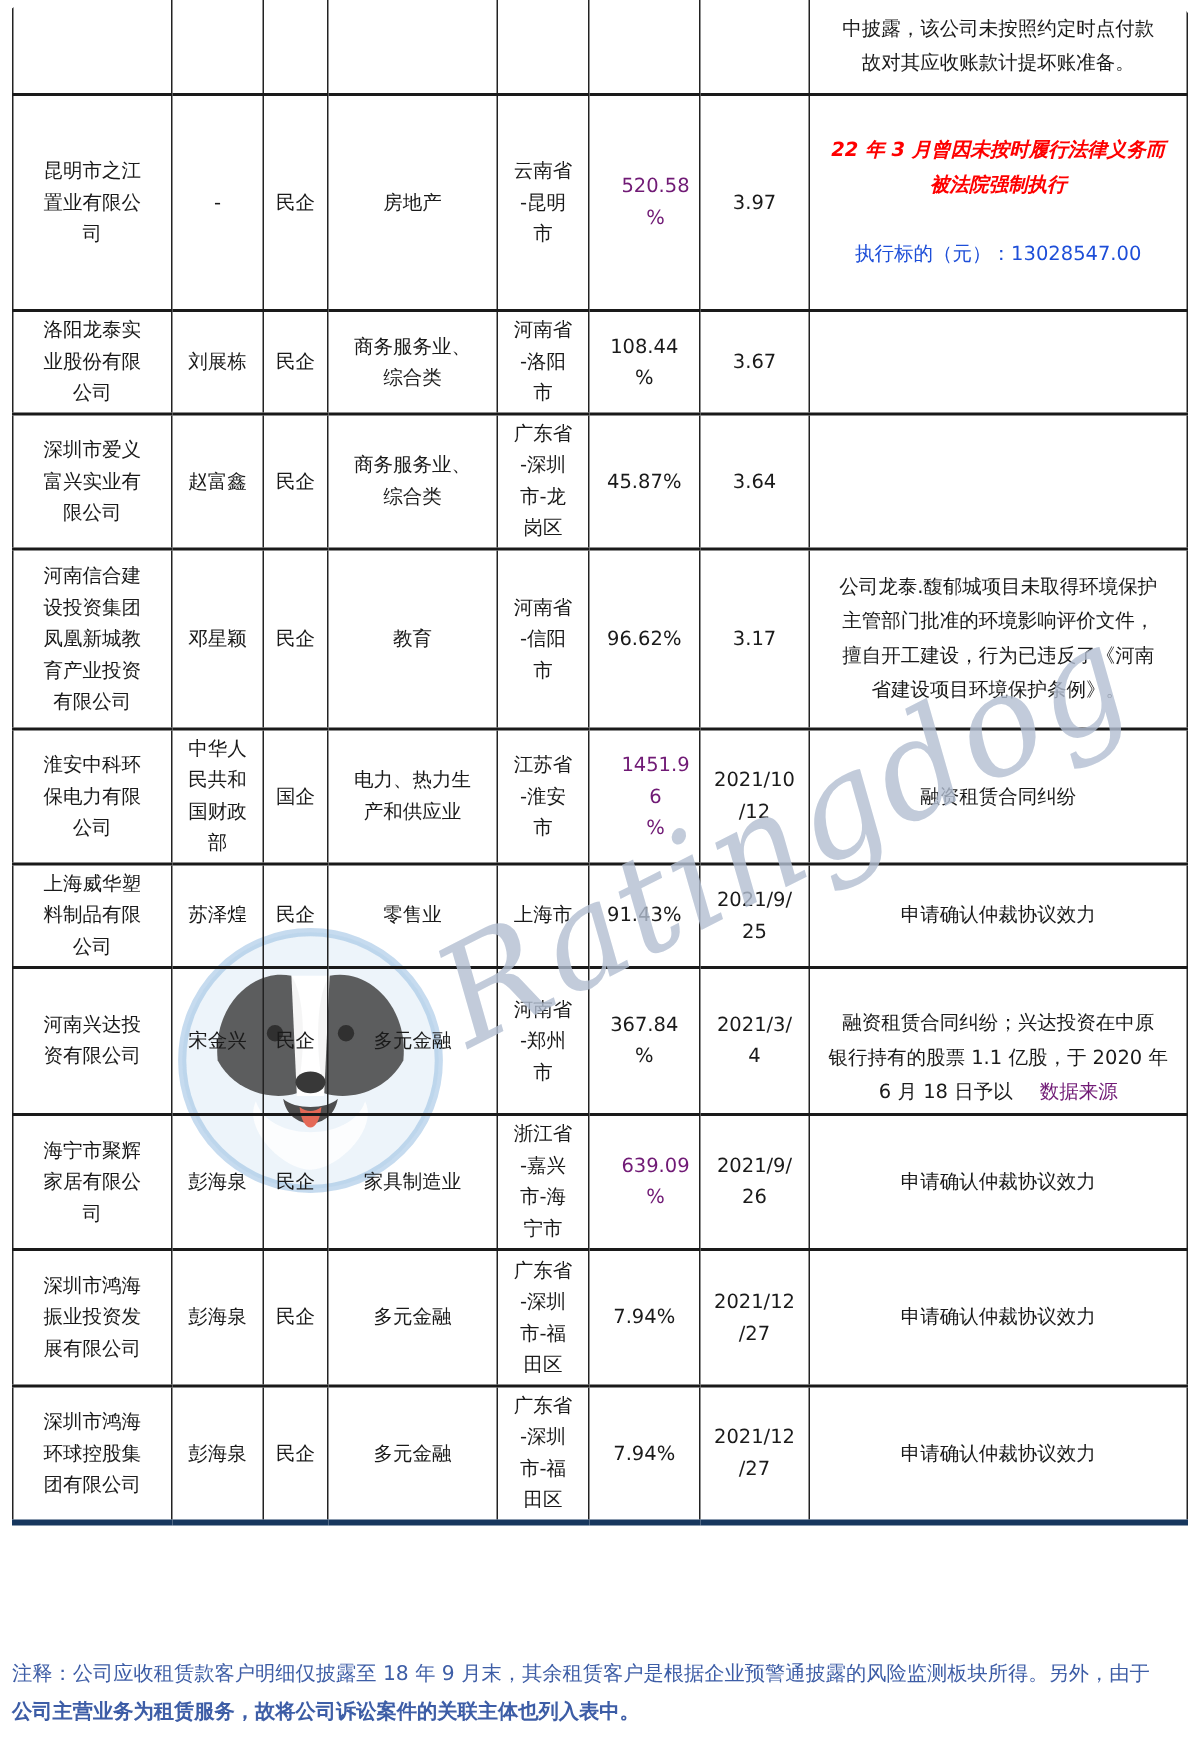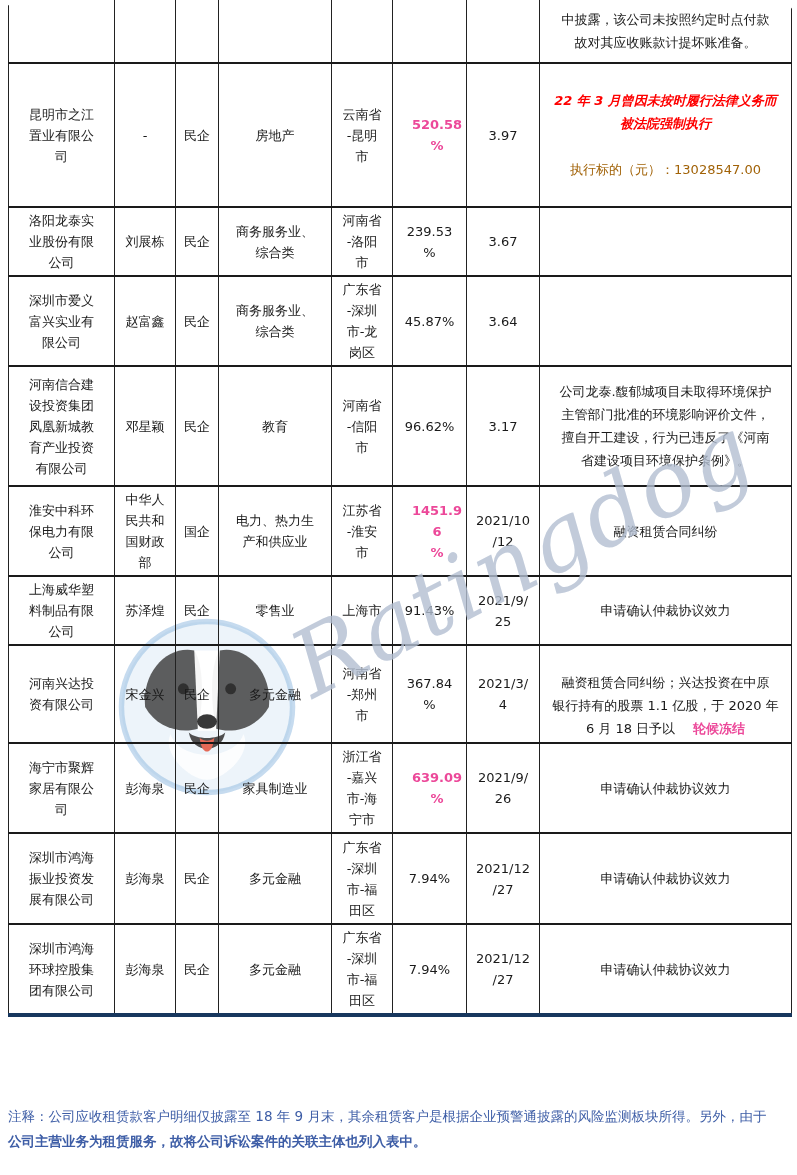--- a/index.html
+++ b/index.html
@@ -9,23 +9,23 @@
         table-layout:fixed;z-index:2;}
   td,th{border-left:1px solid #222;border-right:1px solid #222;
         border-top:2px solid #1a1a1a;border-bottom:2px solid #1a1a1a;
         text-align:center;vertical-align:middle;font-size:13px;line-height:21px;
         white-space:pre-line;padding:2px 3px;font-weight:normal;background:transparent;
         word-break:break-all;}
   tr.carry td{border-top:none;}
   tr.hrow th{background:#dce9f6;font-weight:bold;color:#2f2f2f;font-size:13px;}
   tr.last td{border-bottom:4px solid #17375e;}
   td.sup{line-height:23px;}
-  .red{color:#ec4899;font-weight:bold;padding-left:18px;}
+  .red{color:#701a75;font-weight:normal;padding-left:18px;}
   .redblock{color:#fe0000;font-weight:bold;display:block;font-style:italic;}
-  .plainline{display:block;color:#a16207;font-weight:normal;}
+  .plainline{display:block;color:#1d4ed8;font-weight:normal;}
   .footer{position:absolute;left:8px;top:1104px;width:783px;z-index:2;
         color:#3d5da6;font-size:13.5px;line-height:25px;text-align:left;}
   .footer .b{font-weight:bold;}
   .wm-logo{position:absolute;left:116px;top:616px;width:182px;height:182px;z-index:1;
         opacity:.85;pointer-events:none;}
   .wm-text{position:absolute;left:522px;top:557px;z-index:3;pointer-events:none;
         transform:translate(-50%,-50%) rotate(-27deg);
         font-family:"DejaVu Serif","Liberation Serif",serif;font-style:italic;
         font-size:92px;letter-spacing:2px;color:#b3bfd2;opacity:.8;}
 </style>
@@ -96,21 +96,21 @@
       <td>洛阳龙泰实
 业股份有限
 公司</td>
       <td>刘展栋</td>
       <td>民企</td>
       <td>商务服务业、
 综合类</td>
       <td>河南省
 -洛阳
 市</td>
-      <td>239.53
+      <td>108.44
 %</td>
       <td>3.67</td>
       <td class="sup"></td>
     </tr>
 
     <tr style="height:89px">
       <td>深圳市爱义
 富兴实业有
 限公司</td>
       <td>赵富鑫</td>
@@ -192,21 +192,21 @@
       <td>河南省
 -郑州
 市</td>
       <td>367.84
 %</td>
       <td>2021/3/
 4</td>
       <td class="sup">
         <span>融资租赁合同纠纷；兴达投资在中原
 银行持有的股票 1.1 亿股，于 2020 年
-6 月 18 日予以</span><span class="red">轮候冻结</span>
+6 月 18 日予以</span><span class="red">数据来源</span>
       </td>
     </tr>
 
 
     <tr style="height:89px">
       <td>海宁市聚辉
 家居有限公
 司</td>
       <td>彭海泉</td>
       <td>民企</td>

